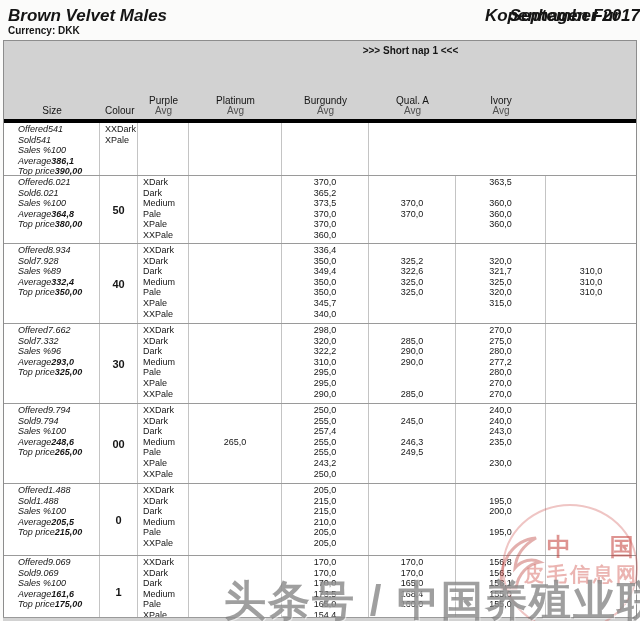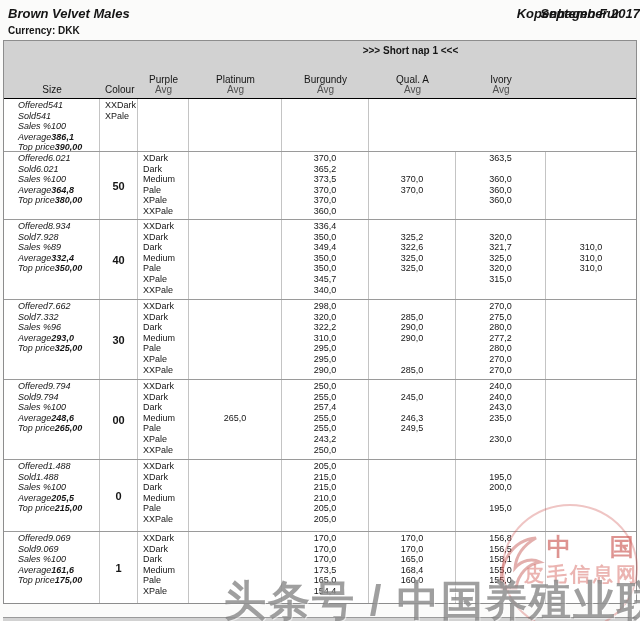--- a/index.html
+++ b/index.html
@@ -5,33 +5,33 @@
   * { box-sizing: border-box; margin: 0; padding: 0; }
   html,body { width:640px; height:621px; }
   body {
     position: relative;
     background: #fbfbfa;
     font-family: "Liberation Sans", sans-serif;
     color: #151515;
     overflow: hidden;
   }
   
-  .doc-title { position:absolute; top:6px; font-size:13px; font-weight:bold; font-style:italic; }
+  .doc-title { position:absolute; top:6px; font-size:17px; font-weight:bold; font-style:italic; }
   .t-left  { left:8px; }
   .t-center{ left:0; right:0; text-align:right;margin-left:32px; }
   .t-right { right:20px; }
   .currency { position:absolute; top:25px; left:8px; font-size:10px; font-weight:bold; }
 
   
   .ktable {
     position:absolute; left:3px; top:40px; width:634px;
     border:1px solid #8d8d8d; background:#ffffff;
   }
   .band {
-    height:58px; background:#d2d2d2; border-bottom:1px solid #000000; position:relative;
+    height:82px; background:#d2d2d2; border-bottom:4px solid #000000; position:relative;
   }
   .band-title {
     position:absolute; top:4px; left:185px; right:4px;
     text-align:center; font-weight:bold; font-size:10px;
   }
   .band-cols {
     position:absolute; bottom:0; left:0; right:0; height:34px;
     display:grid; grid-template-columns:96px 38px 51px 93px 87px 87px 90px auto;
   }
   .bc { display:flex; flex-direction:column; justify-content:flex-end; padding-bottom:3px; }

